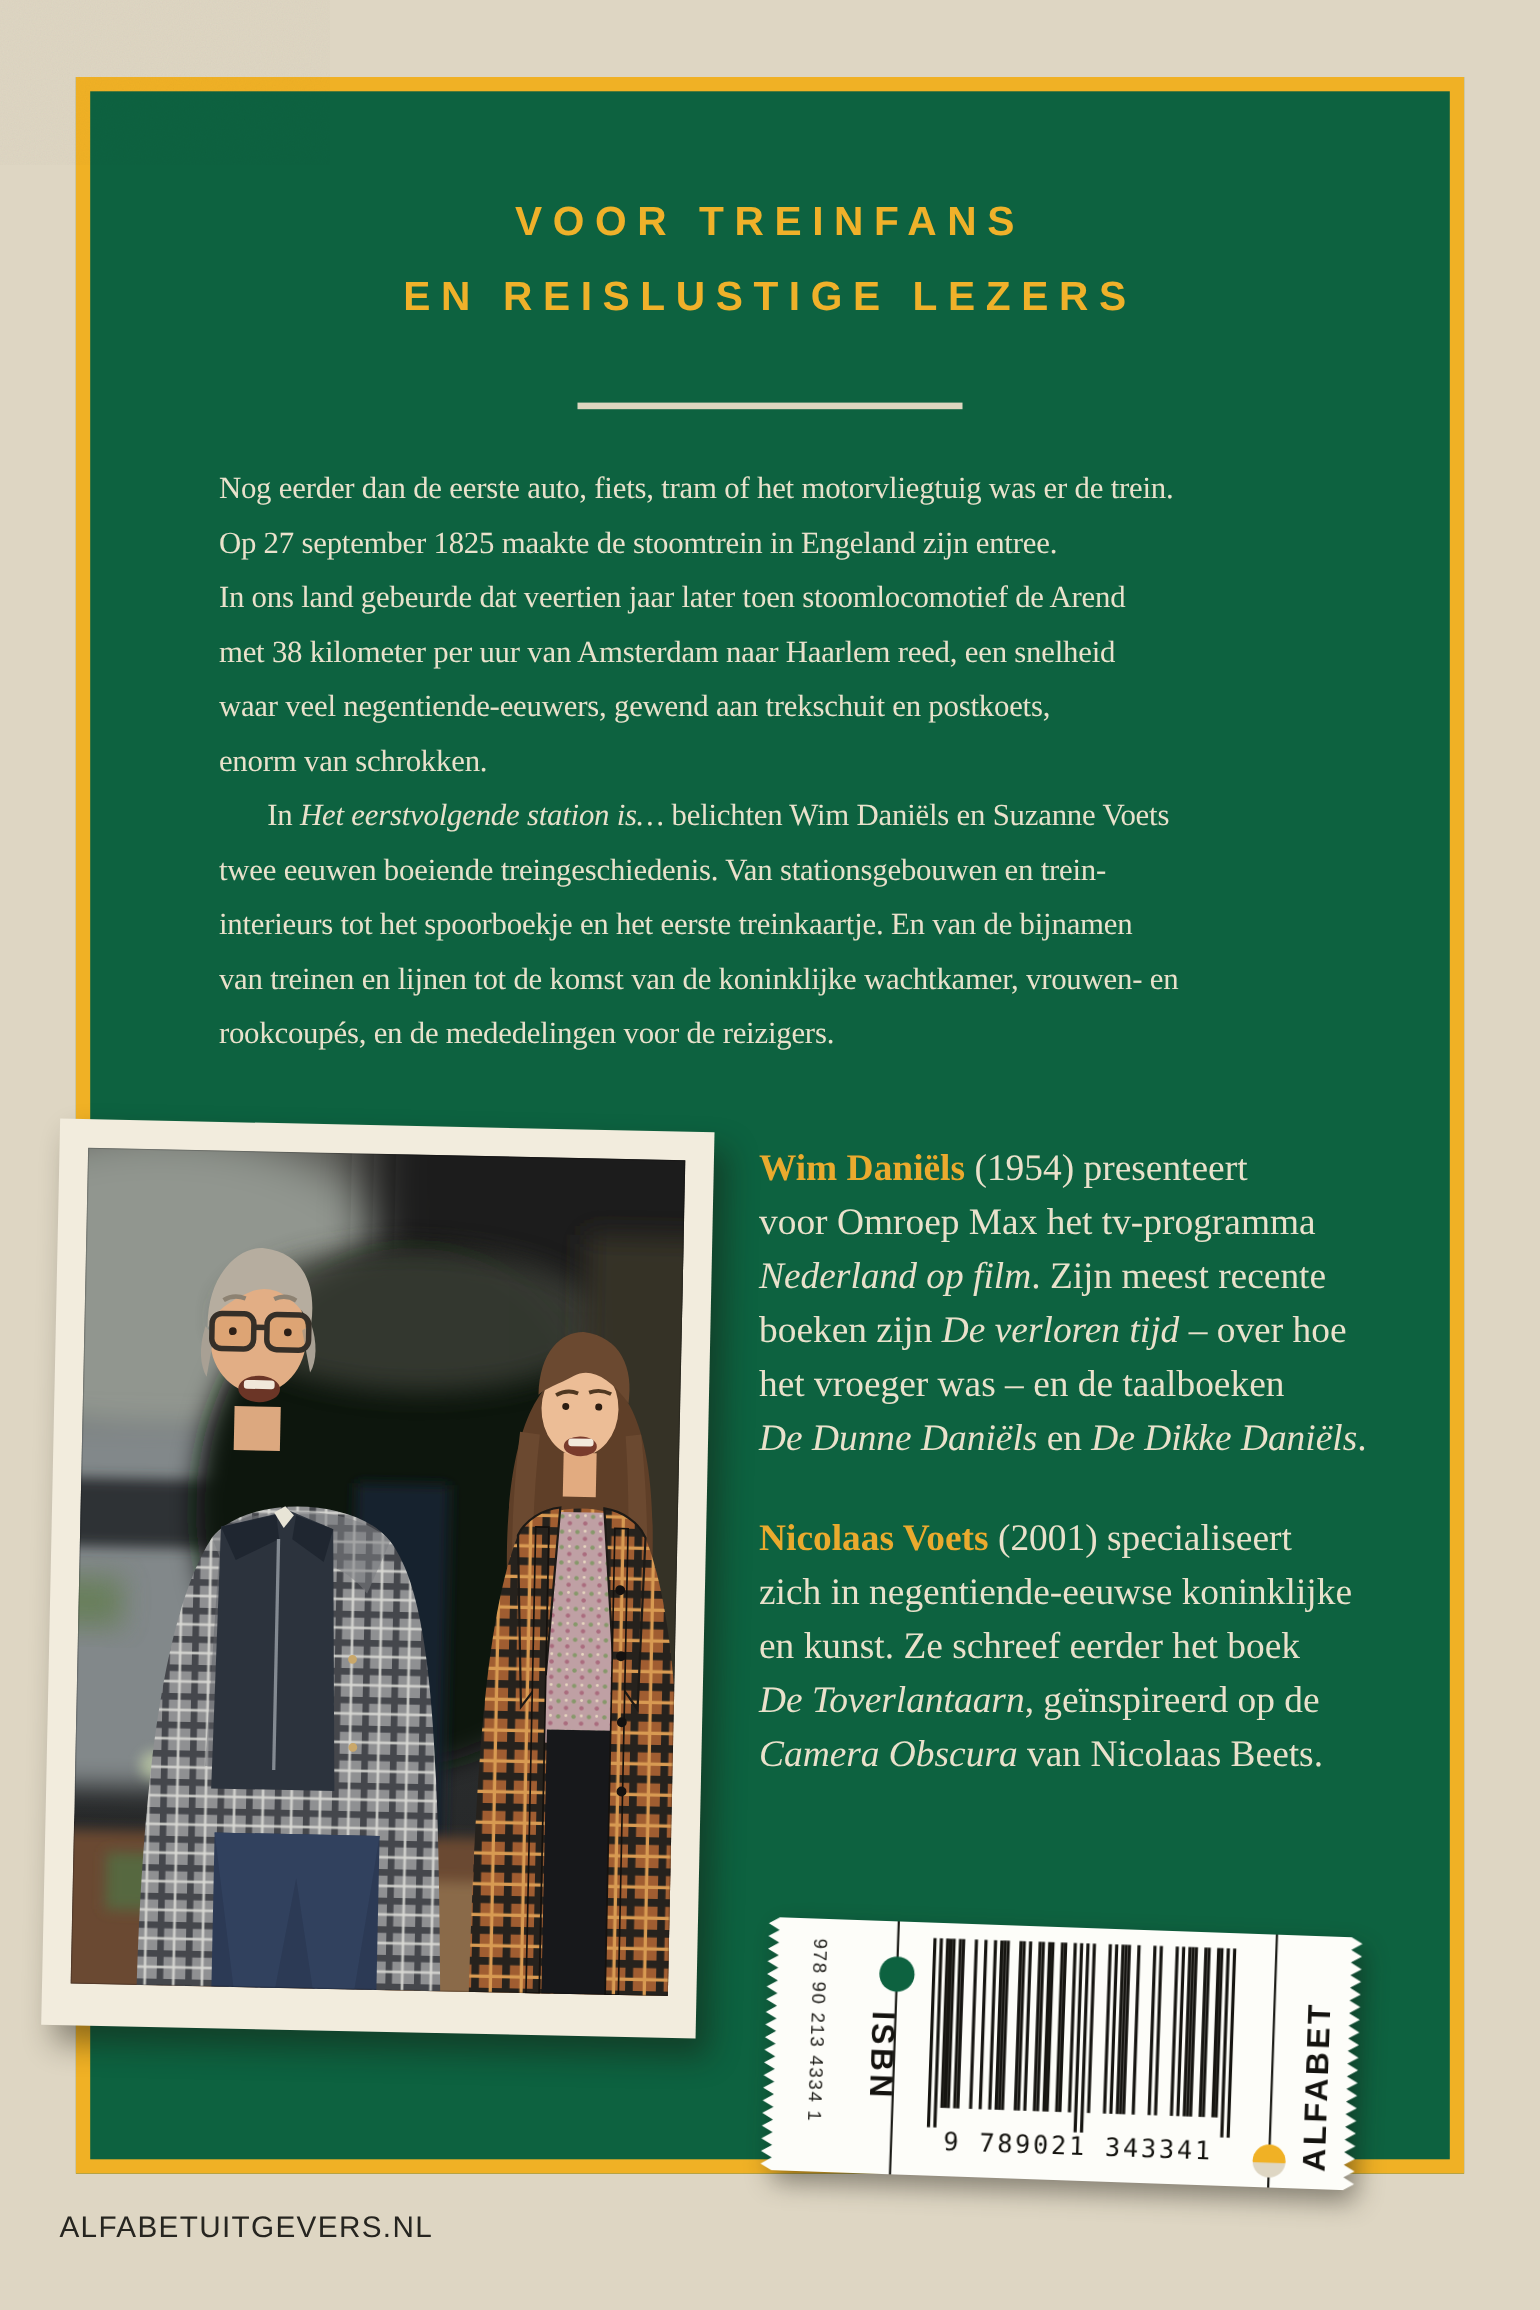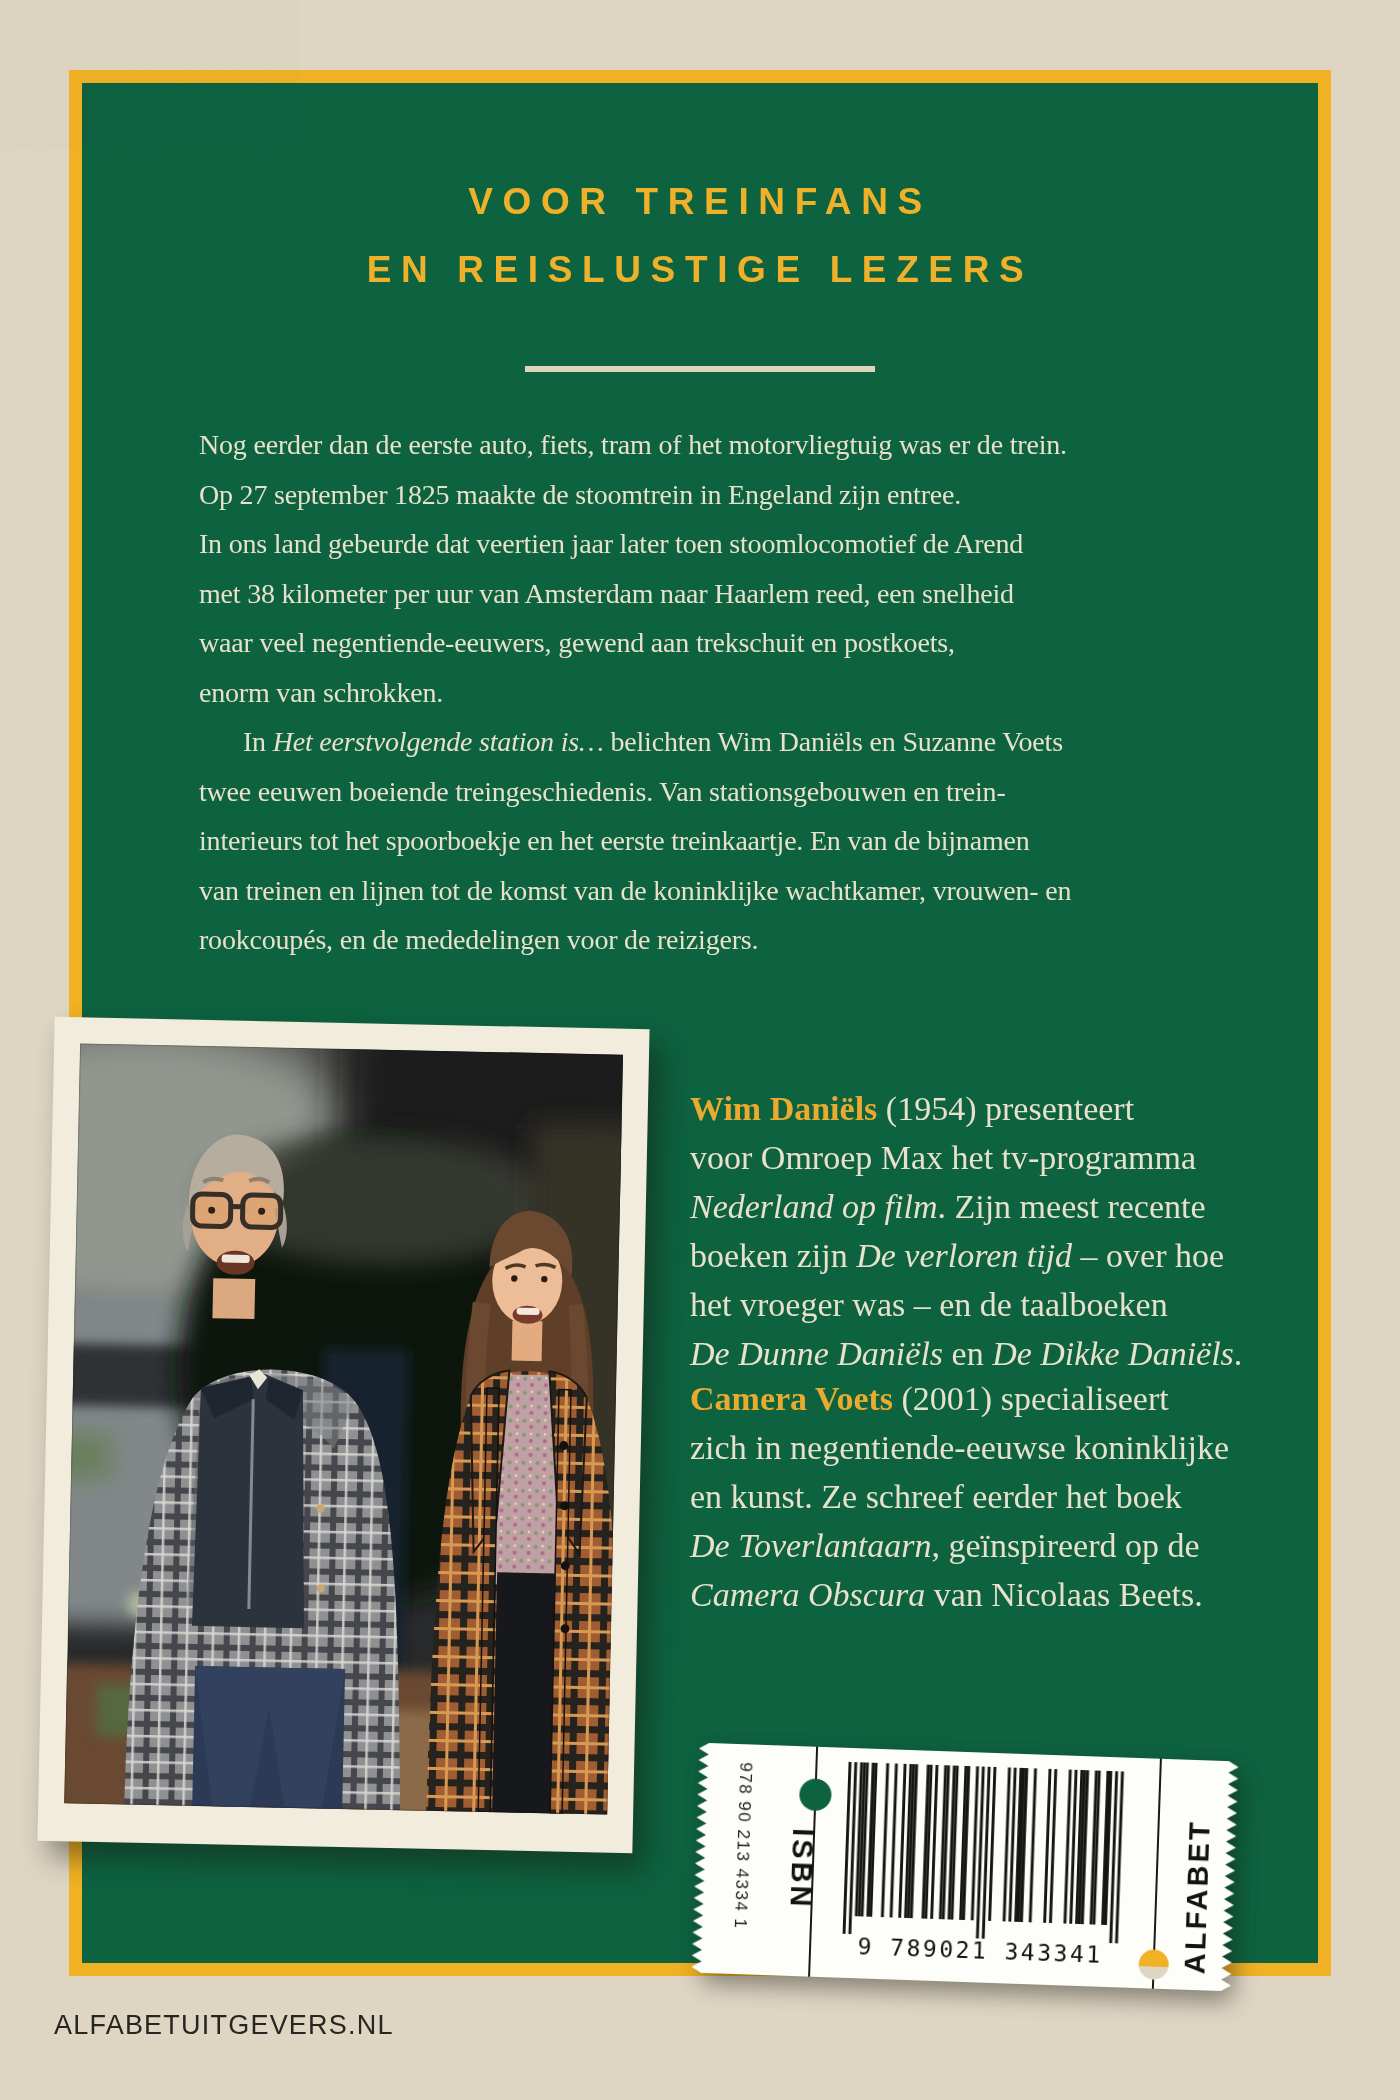--- a/index.html
+++ b/index.html
@@ -36,21 +36,21 @@
   .blurb .line{height:49.5px;}
   .line.indent{text-indent:44px;}
   .seg-i{font-style:italic;}
   .seg-gold{color:#eaaa2e;font-weight:700;}
 
   .bio{
     position:absolute;left:690px;width:560px;
     color:#e9e1cb;font-size:34px;line-height:49px;white-space:nowrap;
   }
   .bio .line{height:49px;}
-  #bio-wim{top:1084px;}
+  #bio-wim{top:1038px;}
   #bio-suzanne{top:1374px;}
 
   .photo{
     position:absolute;left:46px;top:1023px;width:595px;height:824px;
     background:#f2ecdd;box-sizing:border-box;
     padding:26px 26px 38px 26px;
     transform:rotate(1.2deg);transform-origin:50% 50%;
     box-shadow:12px 16px 28px rgba(25,22,14,.45);
     z-index:5;
   }
@@ -297,21 +297,21 @@
 
 <div class="bio" id="bio-wim">
     <div class="line"><span class="seg-gold">Wim Daniëls</span><span> (1954) presenteert</span></div>
     <div class="line"><span>voor Omroep Max het tv-programma</span></div>
     <div class="line"><span class="seg-i">Nederland op film</span><span>. Zijn meest recente</span></div>
     <div class="line"><span>boeken zijn </span><span class="seg-i">De verloren tijd</span><span> – over hoe</span></div>
     <div class="line"><span>het vroeger was – en de taalboeken</span></div>
     <div class="line"><span class="seg-i">De Dunne Daniëls</span><span> en </span><span class="seg-i">De Dikke Daniëls</span><span>.</span></div>
   </div>
 <div class="bio" id="bio-suzanne">
-    <div class="line"><span class="seg-gold">Camera Voets</span><span> (2001) specialiseert</span></div>
+    <div class="line"><span class="seg-gold">Nicolaas Voets</span><span> (2001) specialiseert</span></div>
     <div class="line"><span>zich in negentiende-eeuwse koninklijke</span></div>
     <div class="line"><span>en kunst. Ze schreef eerder het boek</span></div>
     <div class="line"><span class="seg-i">De Toverlantaarn</span><span>, geïnspireerd op de</span></div>
     <div class="line"><span class="seg-i">Camera Obscura</span><span> van Nicolaas Beets.</span></div>
   </div>
 
 <div class="footer-url">ALFABETUITGEVERS.NL</div>
 
 <svg class="paper-noise">
   <filter id="grain">

